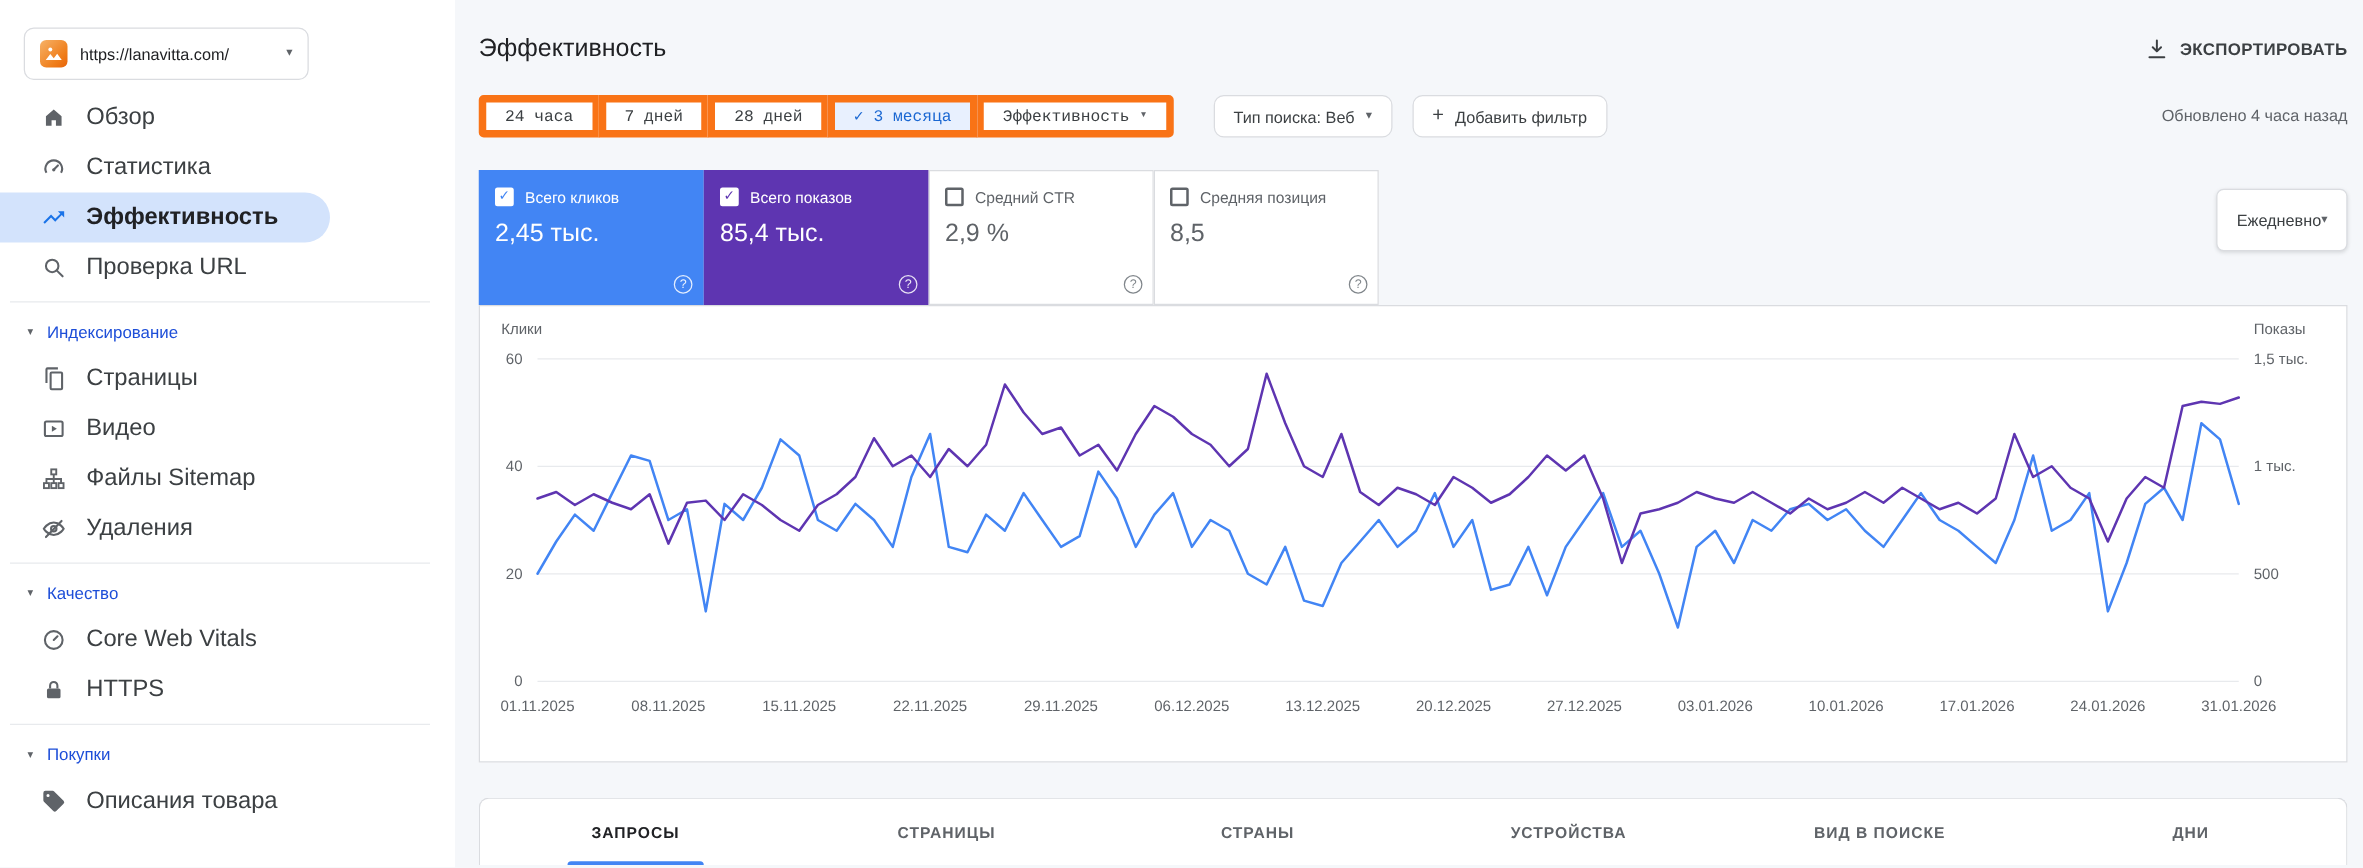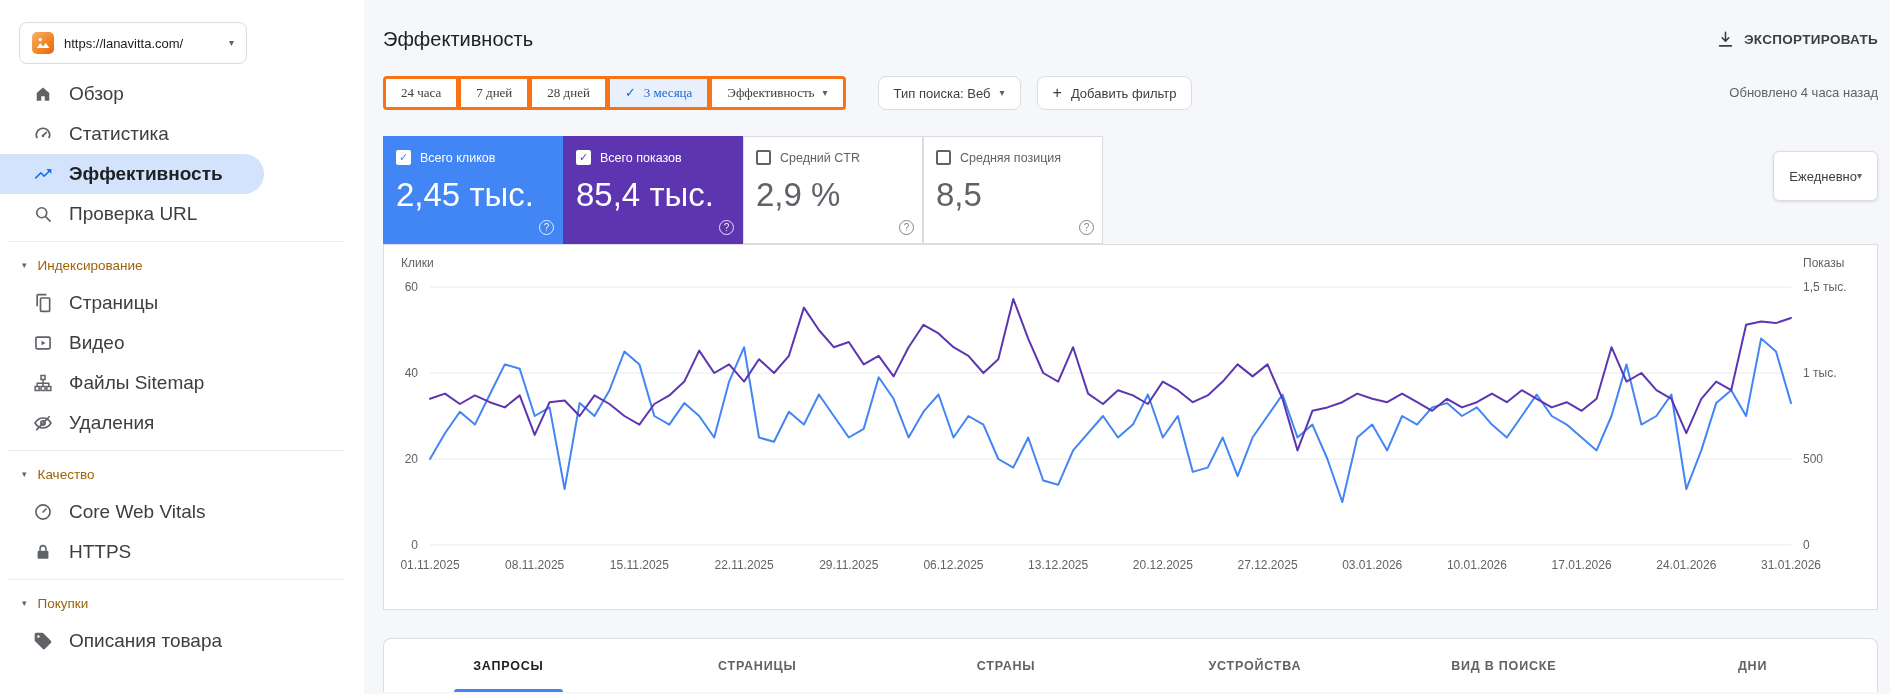--- a/index.html
+++ b/index.html
@@ -30,37 +30,37 @@
   .nav-item.selected { background:#d3e3fc; }
   .nav-icon { width:20px; height:20px; color:#5f6368; flex:none; }
   .nav-icon svg { width:100%; height:100%; display:block; }
   .nav-item.selected .nav-icon { color:#1a73e8; }
   .nav-label { font-size:19px; color:#3c4043; white-space:nowrap; }
   .nav-item.selected .nav-label { color:#202124; font-weight:bold; }
 
   .section-divider { border-top:1px solid #e8eaed; margin:7px 20px 5px 8px; }
   .section-header { height:36px; display:flex; align-items:center; gap:11px; padding-left:22px; cursor:pointer; }
   .section-caret { font-size:9px; color:#5f6368; }
-  .section-label { font-size:13.5px; color:#a16207; }
+  .section-label { font-size:13.5px; color:#1d4ed8; }
 
   
   .main { position:absolute; left:364px; top:0; right:0; bottom:0; padding:0 12px 0 19px; }
 
   .header-row { margin-top:24px; height:30px; display:flex; justify-content:space-between; align-items:center; }
   .page-title { font-size:20px; font-weight:normal; color:#202124; }
   .export-btn { display:flex; align-items:center; gap:9px; cursor:pointer; color:#3c4043;
     font-size:13.5px; font-weight:bold; letter-spacing:.3px; }
   .export-btn svg { width:19px; height:19px; color:#3c4043; }
 
   .filter-row { margin-top:22px; display:flex; align-items:center; position:relative; }
   .seg-group { display:flex; }
   .seg-btn {
-    height:34px; border:3px solid #f97316; background:#fff; margin-left:-1px;
+    height:34px; border:6px solid #f97316; background:#fff; margin-left:-1px;
     padding:0 15px; display:flex; align-items:center; gap:8px;
-    font-size:13px; color:#3c4043; cursor:pointer; font-family:Liberation Serif, serif; white-space:nowrap;
+    font-size:13px; color:#3c4043; cursor:pointer; font-family:Liberation Mono, monospace; white-space:nowrap;
   }
   .seg-btn:first-child { border-radius:4px 0 0 4px; margin-left:0; }
   .seg-btn:last-child  { border-radius:0 4px 4px 0; }
   .seg-btn.selected { background:#e8f0fe; color:#1a67d2; z-index:1; }
   .check-icon { font-size:13px; }
   .chip {
     height:34px; border:1px solid #dadce0; border-radius:8px; background:#fff;
     padding:0 15px; display:flex; align-items:center; gap:9px;
     font-size:13px; color:#3c4043; cursor:pointer; font-family:inherit; white-space:nowrap;
   }
@@ -76,21 +76,21 @@
   }
   .metric-card.colored { border-color:transparent; }
   .metric-check-row { display:flex; align-items:center; gap:9px; }
   .checkbox {
     width:15px; height:15px; border:2px solid #5f6368; border-radius:2px; flex:none;
     display:flex; align-items:center; justify-content:center; font-size:11px; font-weight:bold; line-height:1;
   }
   .metric-card.colored .checkbox { border-color:#fff; background:#fff; }
   .metric-label { font-size:12.5px; color:#5f6368; white-space:nowrap; }
   .metric-card.colored .metric-label { color:#fff; }
-  .metric-value { margin-top:11px; font-size:33px; color:#5f6368; }
+  .metric-value { margin-top:11px; font-size:20px; color:#5f6368; }
   .metric-card.colored .metric-value { color:#fff; }
   .help-icon {
     position:absolute; right:8px; bottom:8px; width:15px; height:15px; border-radius:50%;
     border:1.5px solid #80868b; color:#80868b; font-size:10px;
     display:flex; align-items:center; justify-content:center; cursor:pointer;
   }
   .metric-card.colored .help-icon { border-color:rgba(255,255,255,.85); color:rgba(255,255,255,.9); }
 
   .granularity-btn {
     position:absolute; right:0; top:15px; height:50px; padding:0 15px;

